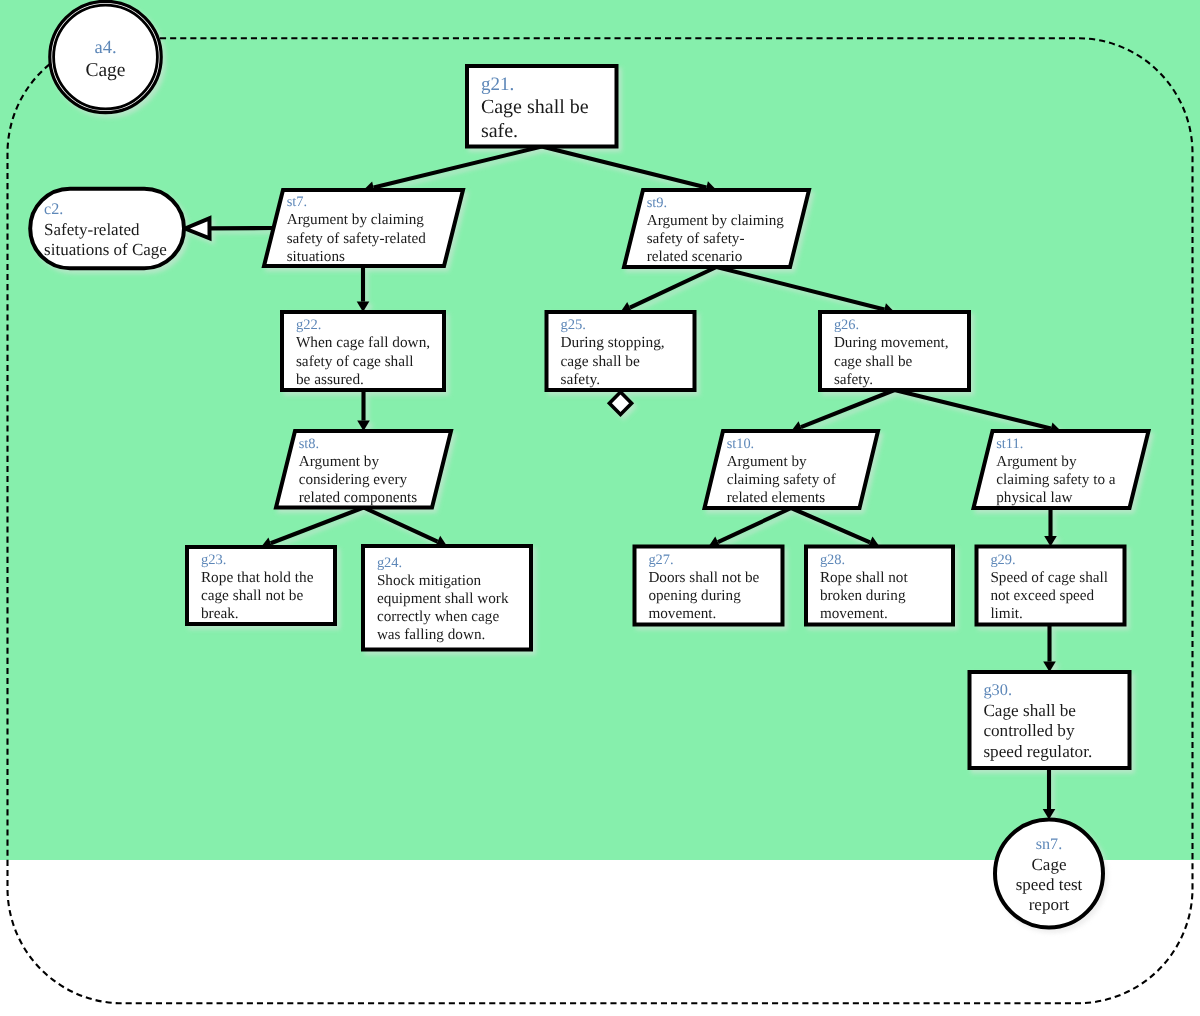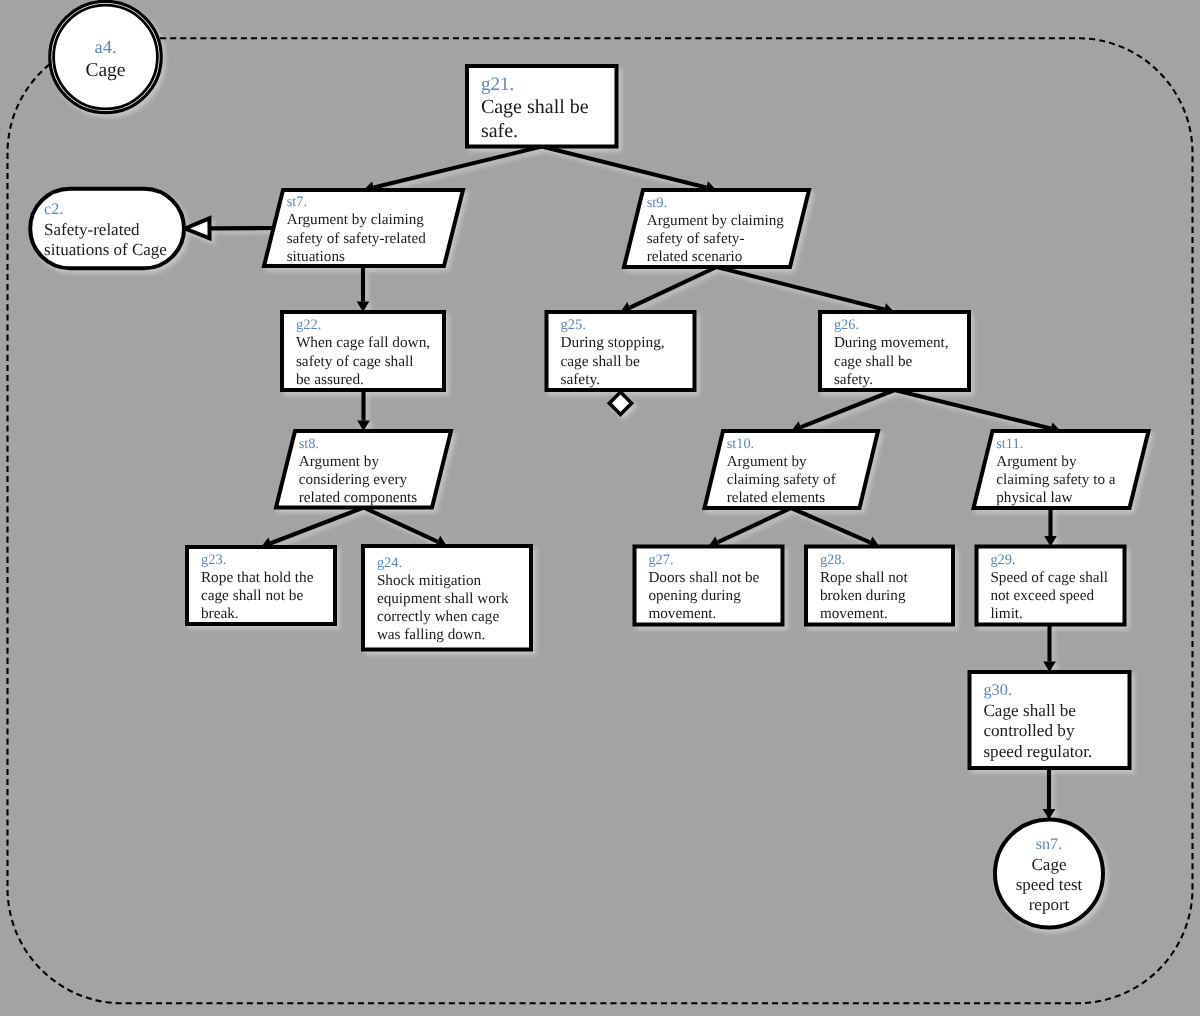--- a/index.html
+++ b/index.html
@@ -1,19 +1,19 @@
 <!DOCTYPE html>
 <html><head>
 <meta charset="utf-8">
 <title>GSN Diagram</title>
 <style>
   html,body{margin:0;padding:0;background:#ffffff;}
   body{width:1200px;height:1016px;overflow:hidden;
        font-family:"Liberation Serif","DejaVu Serif",serif;}
-  #stage{position:relative;width:1200px;height:1016px;background:#a3a3a3;}
+  #stage{position:relative;width:1200px;height:860px;background:#86efac;}
   svg#canvas{position:absolute;left:0;top:0;display:block;}
   text{text-rendering:geometricPrecision;}
   .node-shape{fill:#ffffff;stroke:#000000;stroke-width:4;}
   .shadow-layer{filter:url(#soft-shadow-blur);}
   .node-label{font-size:17px;fill:#5d87b8;}
   .node-text{font-size:19.5px;fill:#1a1a1a;}
   .edge{stroke:#000000;stroke-width:4.1;fill:none;}
   .edge-head-solid{fill:#000000;stroke:none;}
   .edge-head-open{fill:#ffffff;stroke:#000000;stroke-width:4;stroke-linejoin:miter;}
   .boundary{fill:none;stroke:#000000;stroke-width:2.1;stroke-dasharray:6.1 4.0;}

